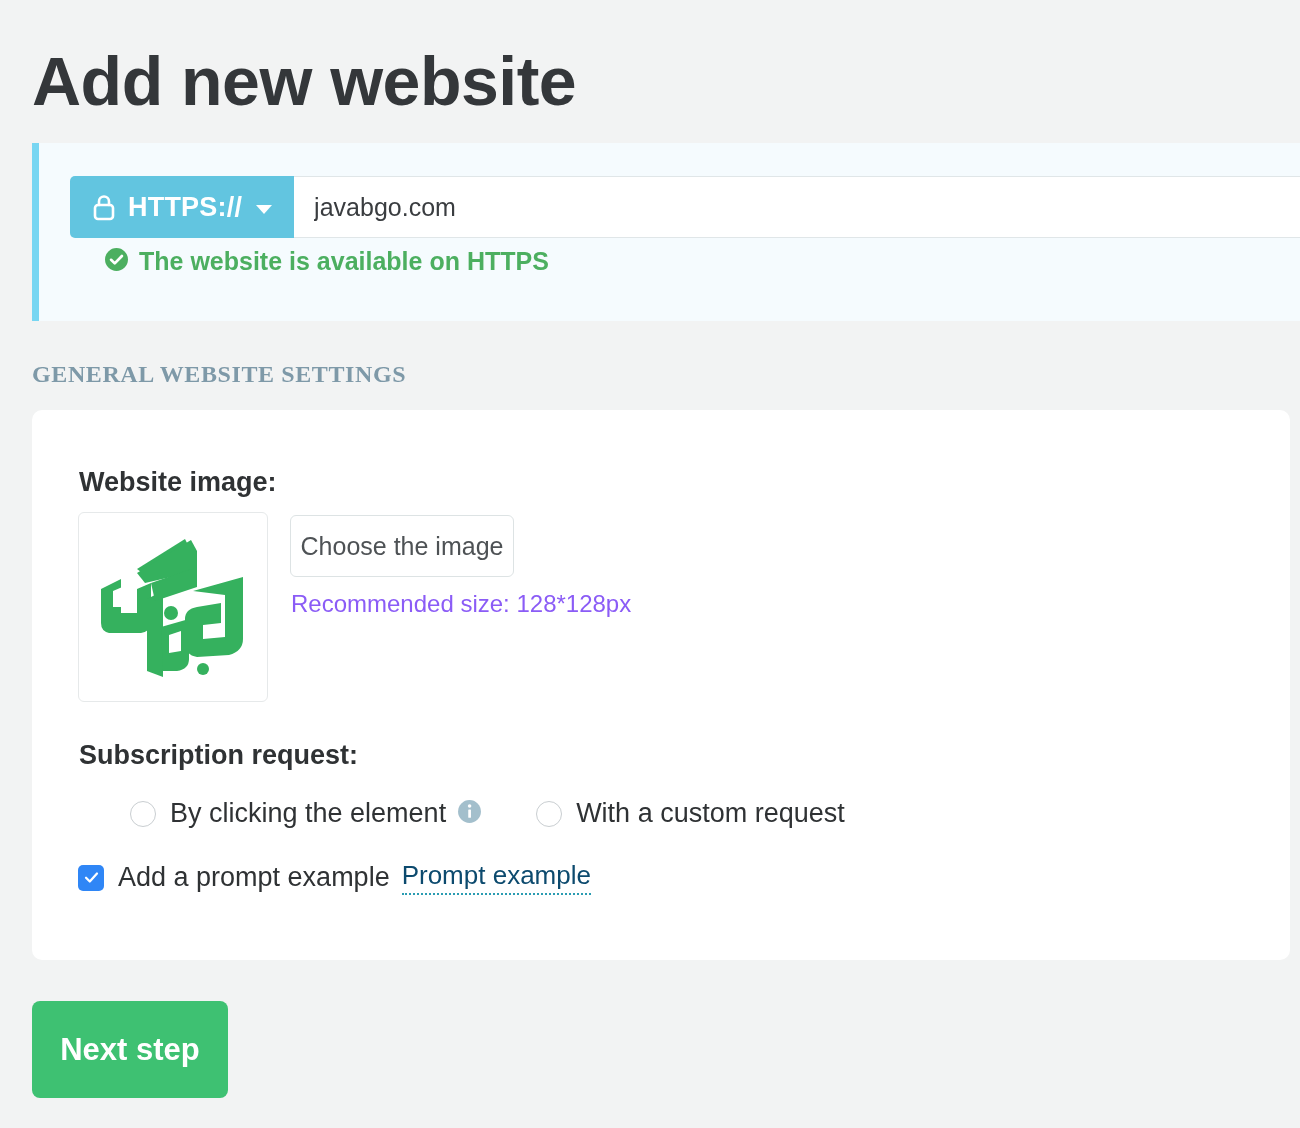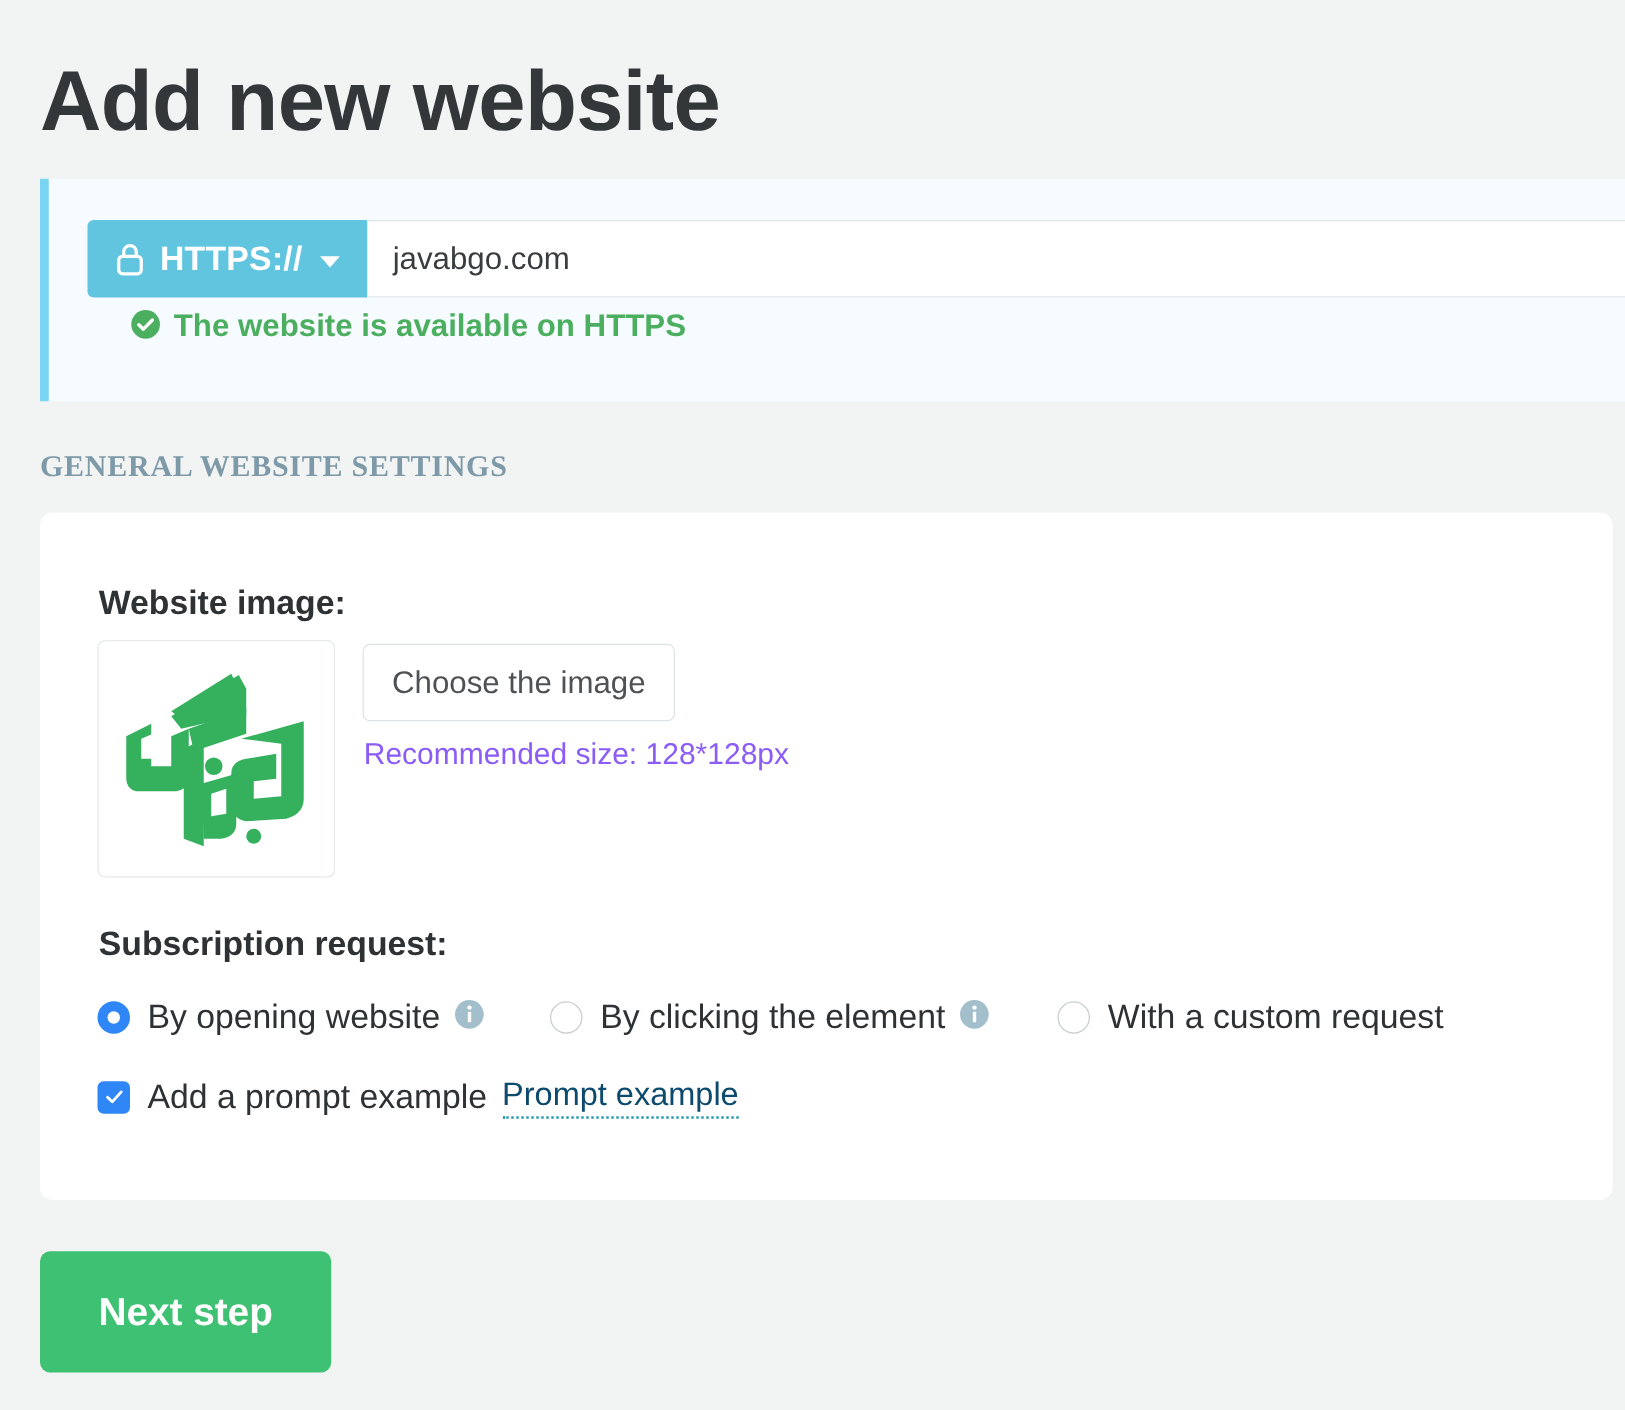--- a/index.html
+++ b/index.html
@@ -151,21 +151,21 @@
     box-sizing: border-box;
     display: flex;
     align-items: center;
     justify-content: center;
     overflow: hidden;
   }
   .choose-btn {
     position: absolute;
     left: 258px;
     top: 105px;
-    width: 250px;
+    width: 224px;
     height: 62px;
     background: #ffffff;
     border: 1px solid #dde3e4;
     border-radius: 6px;
     font-size: 25px;
     font-family: "Liberation Sans", sans-serif;
     color: #4e5255;
     cursor: pointer;
   }
   .hint {
@@ -255,21 +255,21 @@
     padding-bottom: 2px;
     cursor: pointer;
     white-space: nowrap;
   }
 
   
   .next-btn {
     position: absolute;
     left: 32px;
     top: 1001px;
-    width: 233px;
+    width: 196px;
     height: 97px;
     background: #3ec172;
     color: #ffffff;
     border: none;
     border-radius: 8px;
     font-size: 31px;
     font-weight: bold;
     font-family: "Liberation Sans", sans-serif;
     cursor: pointer;
   }
@@ -339,31 +339,20 @@
     </svg>
   </div>
 
   <button class="choose-btn">Choose the image</button>
   <div class="hint hint-size">Recommended size: 128*128px</div>
 
   <div class="field-label label-subscription">Subscription request:</div>
 
   <div class="radio-row">
 
-    <div class="radio-opt">
-      <span class="dot on"></span>
-      <span class="txt">By opening website</span>
-      <span class="info-icon">
-        <svg width="25" height="25" viewBox="0 0 24 24">
-          <circle cx="12" cy="12" r="11" fill="#a3bfcc"></circle>
-          <rect x="10.8" y="10" width="2.6" height="8" fill="#ffffff" rx="0.6"></rect>
-          <circle cx="12.1" cy="6.8" r="1.7" fill="#ffffff"></circle>
-        </svg>
-      </span>
-    </div>
 
     <span class="gap-a"></span>
 
     <div class="radio-opt">
       <span class="dot off"></span>
       <span class="txt">By clicking the element</span>
       <span class="info-icon">
         <svg width="25" height="25" viewBox="0 0 24 24">
           <circle cx="12" cy="12" r="11" fill="#a3bfcc"></circle>
           <rect x="10.8" y="10" width="2.6" height="8" fill="#ffffff" rx="0.6"></rect>

